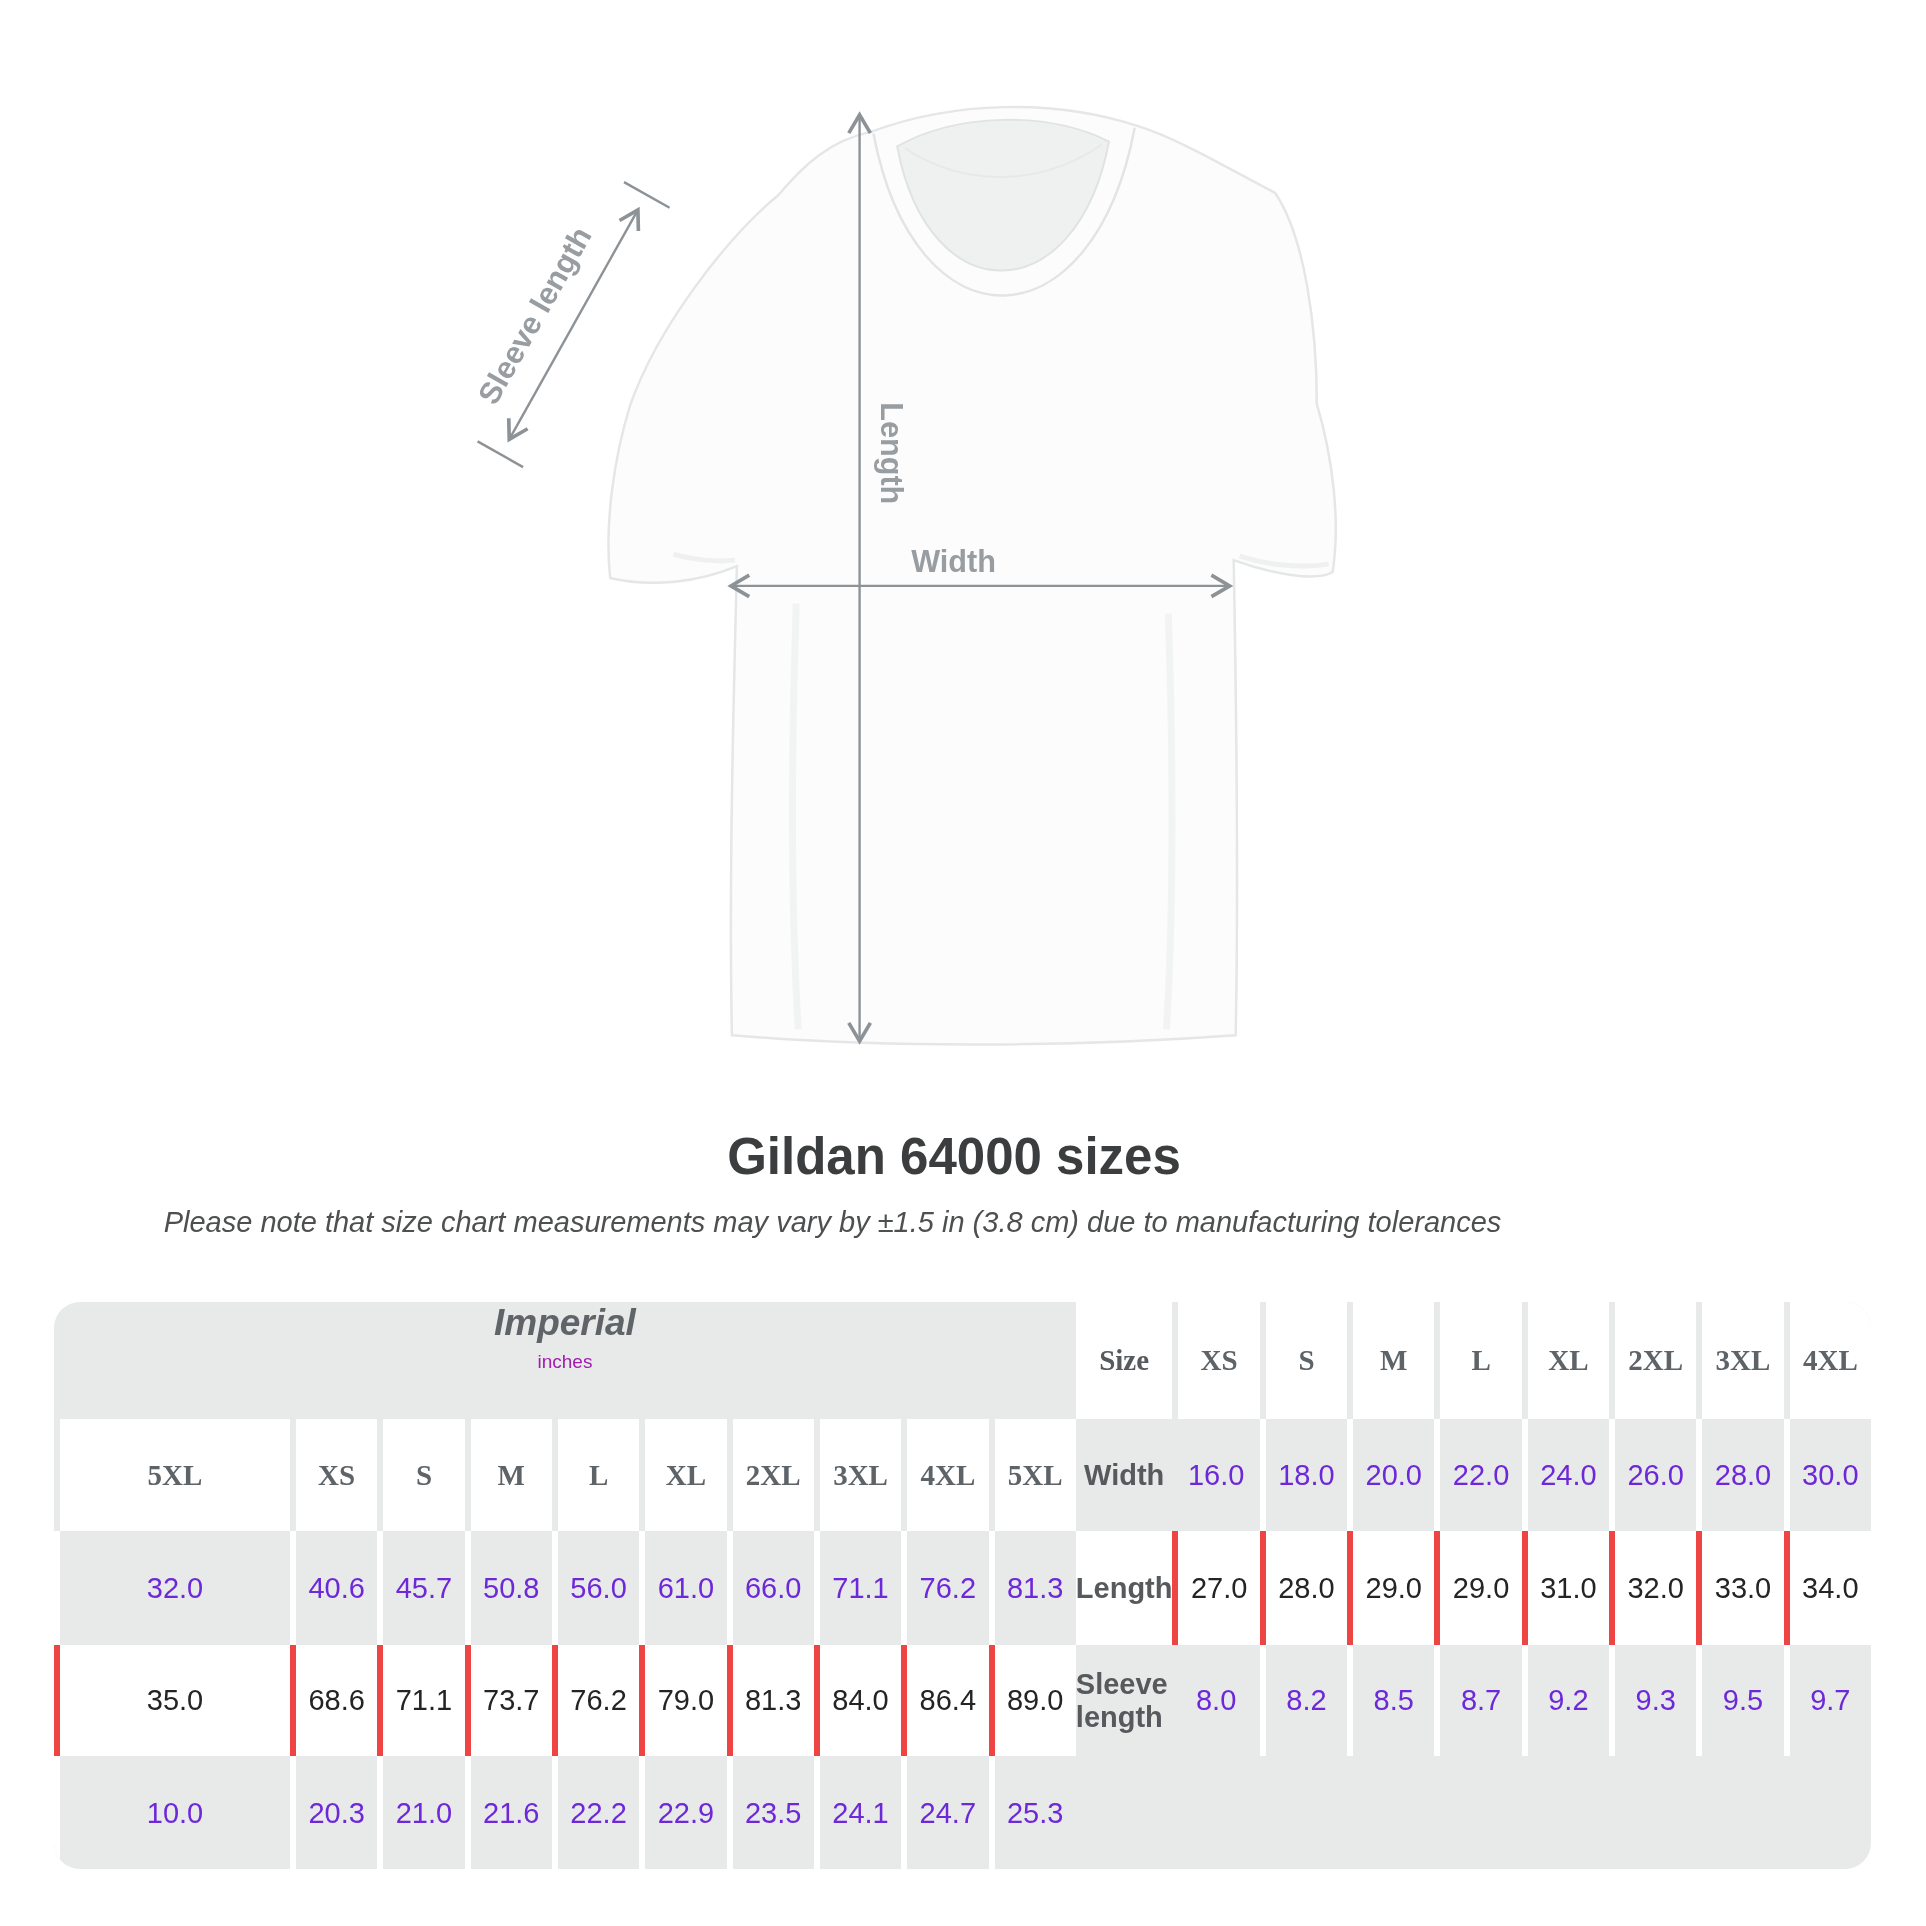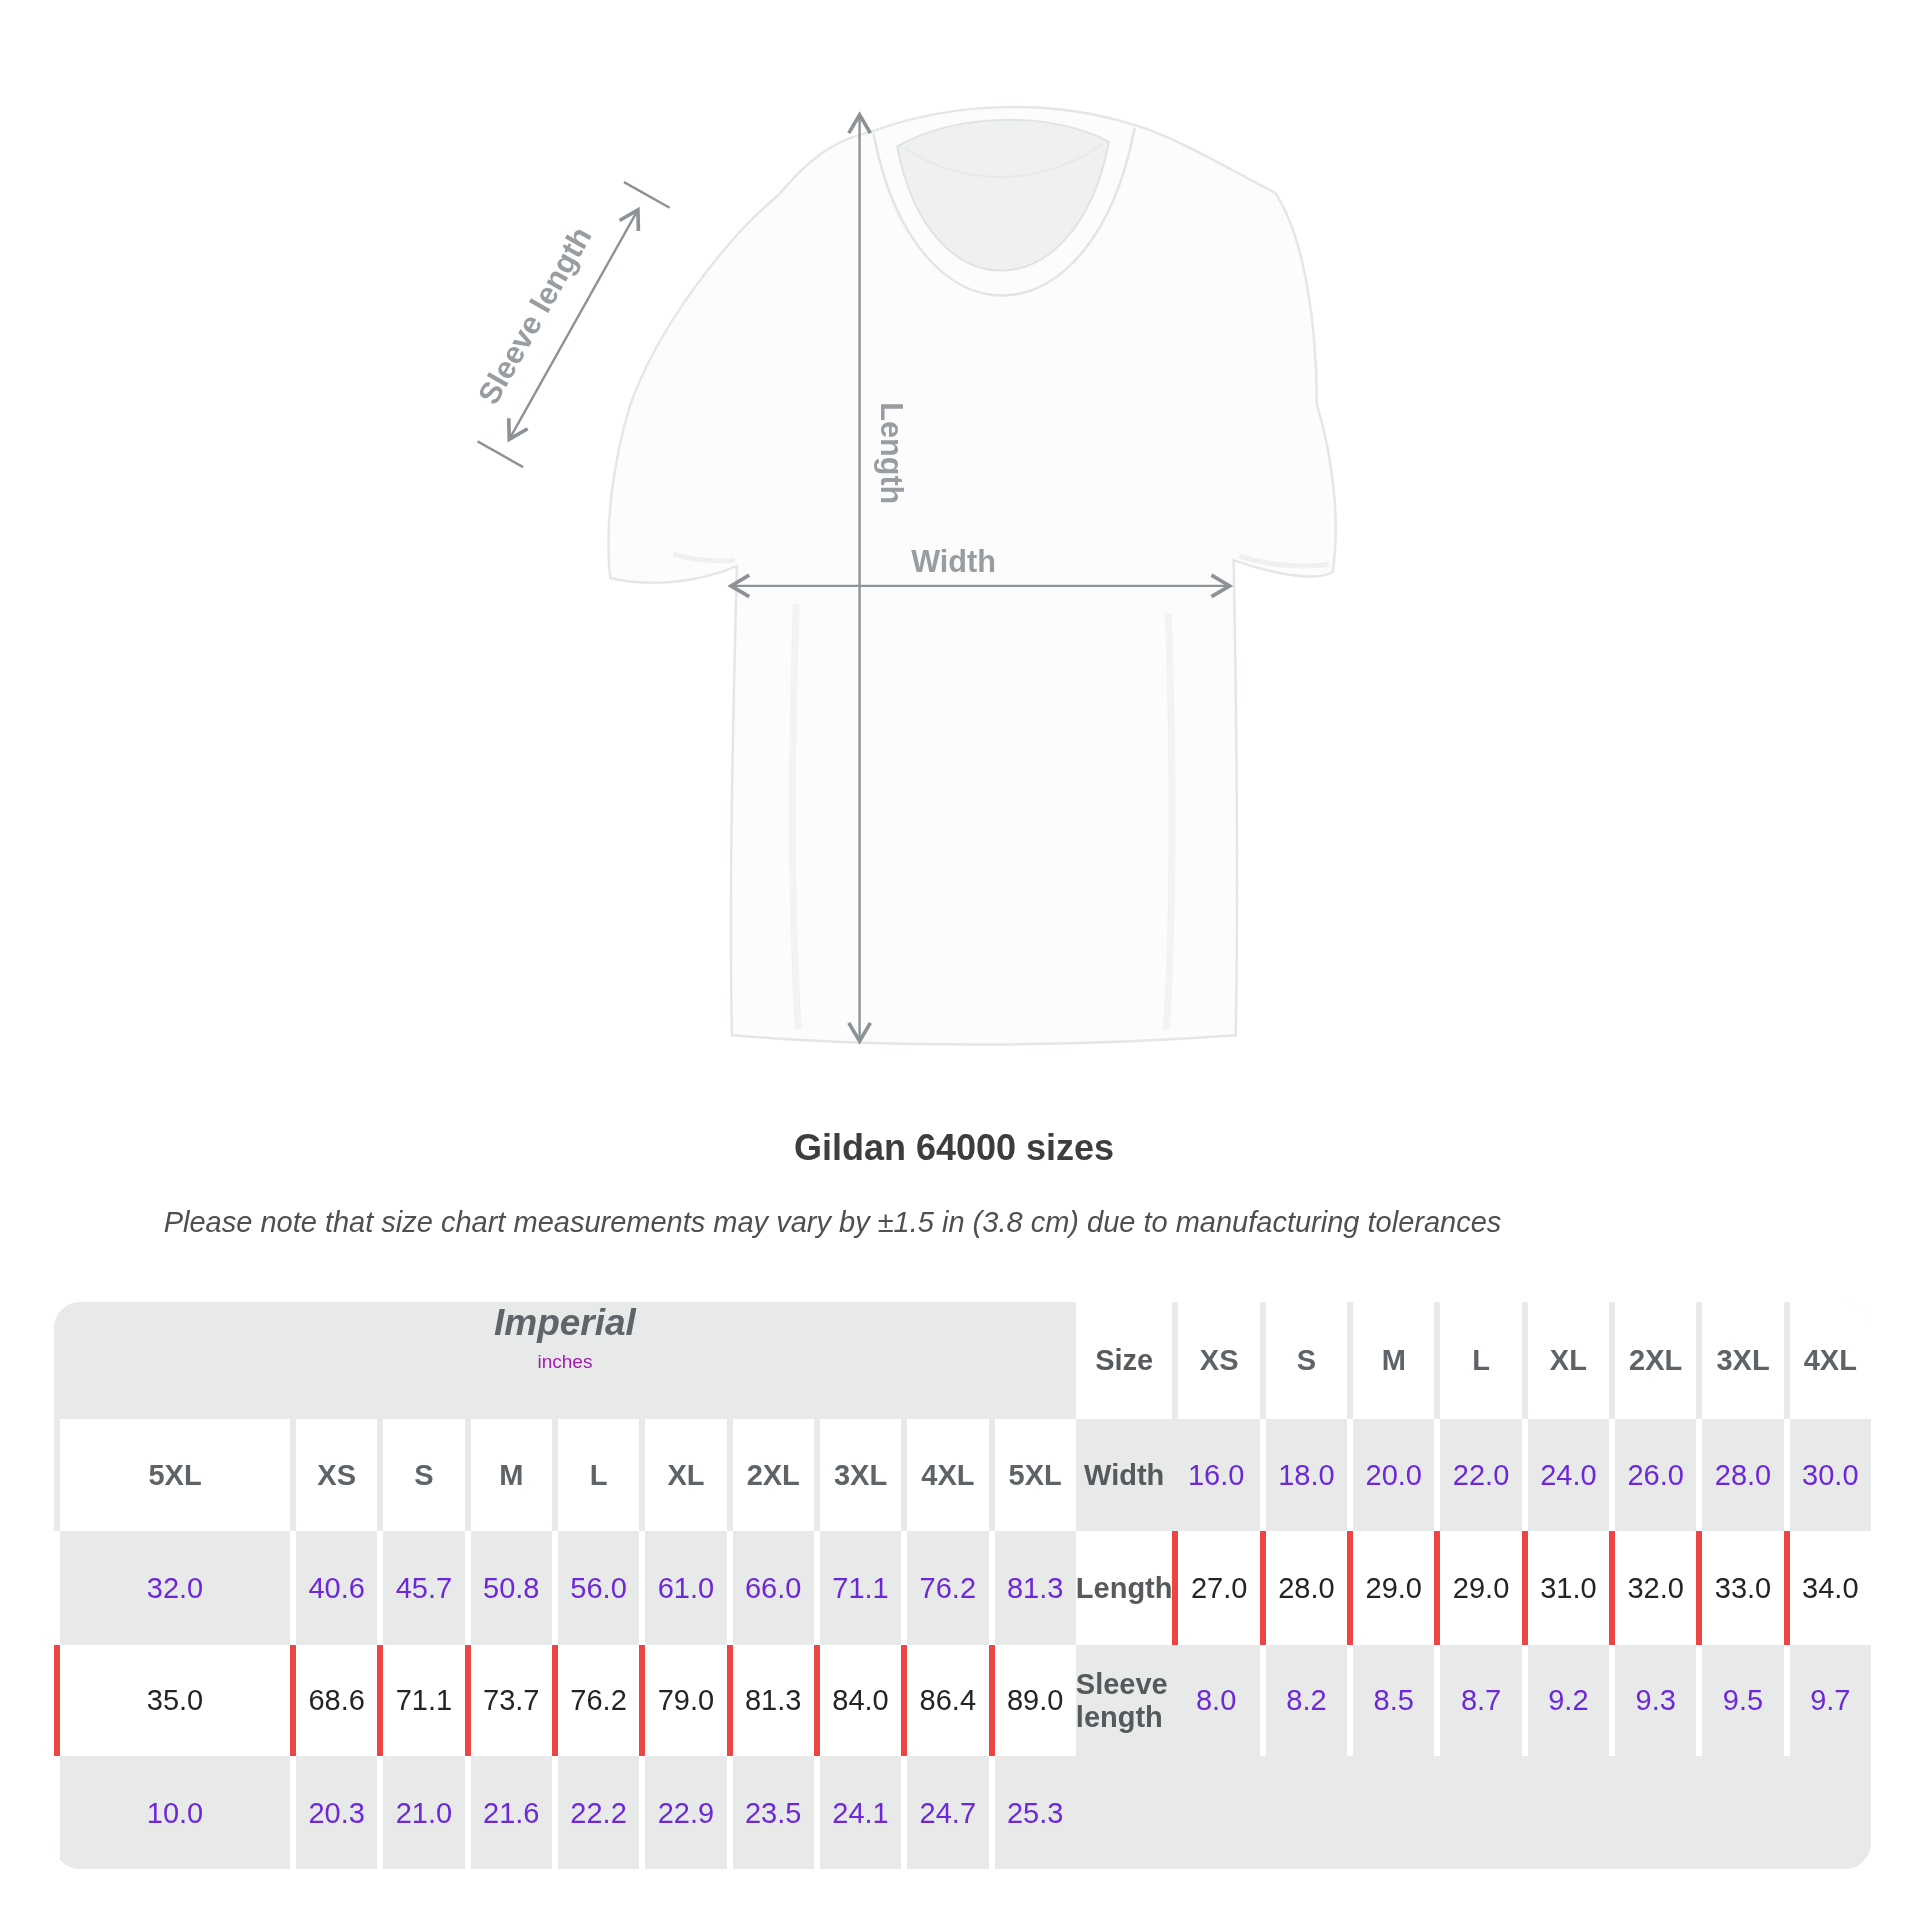--- a/index.html
+++ b/index.html
@@ -4,37 +4,37 @@
 <style>
   html,body{margin:0;padding:0;background:#ffffff;}
   .page{position:relative;width:1927px;height:1927px;background:#ffffff;overflow:hidden;
         font-family:"Liberation Sans",sans-serif;}
 
   
   .shirt-svg{position:absolute;left:0;top:0;width:1927px;height:1148px;display:block;}
 
   
   .chart-title{position:absolute;left:0;top:1127px;width:1908px;margin:0;text-align:center;
-               font-size:36px;font-weight:700;color:#3b3d3e;}
+               font-size:51px;font-weight:700;color:#3b3d3e;}
   .chart-subtitle{position:absolute;left:0;top:1206px;width:1665px;margin:0;text-align:center;
                   font-style:italic;font-size:29px;color:#4e4f50;}
 
   
   .tbl{position:absolute;left:54px;top:1302px;width:1817px;height:567px;background:#e8e9e9;
        border-radius:26px;overflow:hidden;display:grid;
        grid-template-columns:236px repeat(18,1fr);
        grid-template-rows:117px 112px 114px 111px 114px;}
   .banner{grid-row:1;display:flex;flex-direction:column;align-items:center;gap:7px;}
   .b-imp{grid-column:1/11;}
   .b-met{grid-column:11/20;}
   .bl{font-style:italic;font-weight:700;font-size:37px;color:#5e6468;}
   .bu{font-weight:400;font-size:19px;color:#a21caf;}
   .cell{display:flex;align-items:center;justify-content:center;}
   
-  .sz{background:#ffffff;border-left:6px solid #e8e9e9;font-weight:700;font-size:29px;color:#5d6367;}
+  .sz{background:#ffffff;border-left:6px solid #e8e9e9;font-weight:700;font-size:29px;color:#5d6367;font-family:Liberation Serif, serif;}
   .sz.first{border-left:none;}
   
   .gc{border-left:6px solid #ffffff;font-size:29px;color:#6d28d9;}
   .gc.first{border-left:none;}
   
   .wc{background:#ffffff;border-left:6px solid #ef4444;font-size:29px;color:#242424;}
   .wc.first{border-left:none;}
   .rowlab{font-weight:700;font-size:29px;color:#565a5d;}
 </style>
 </head>

